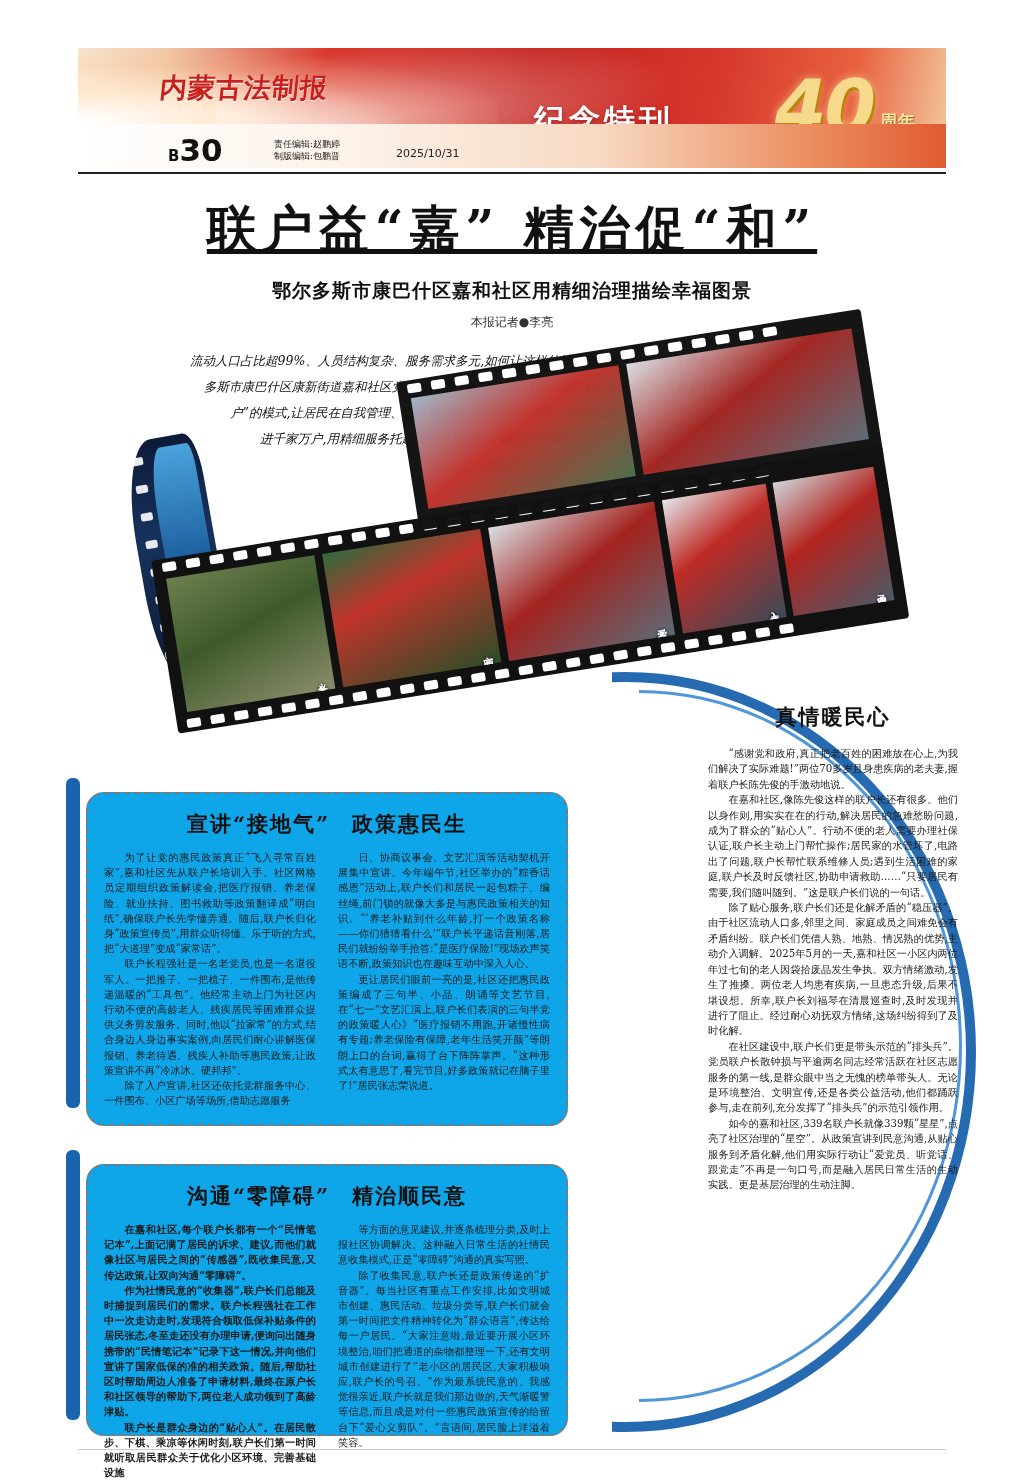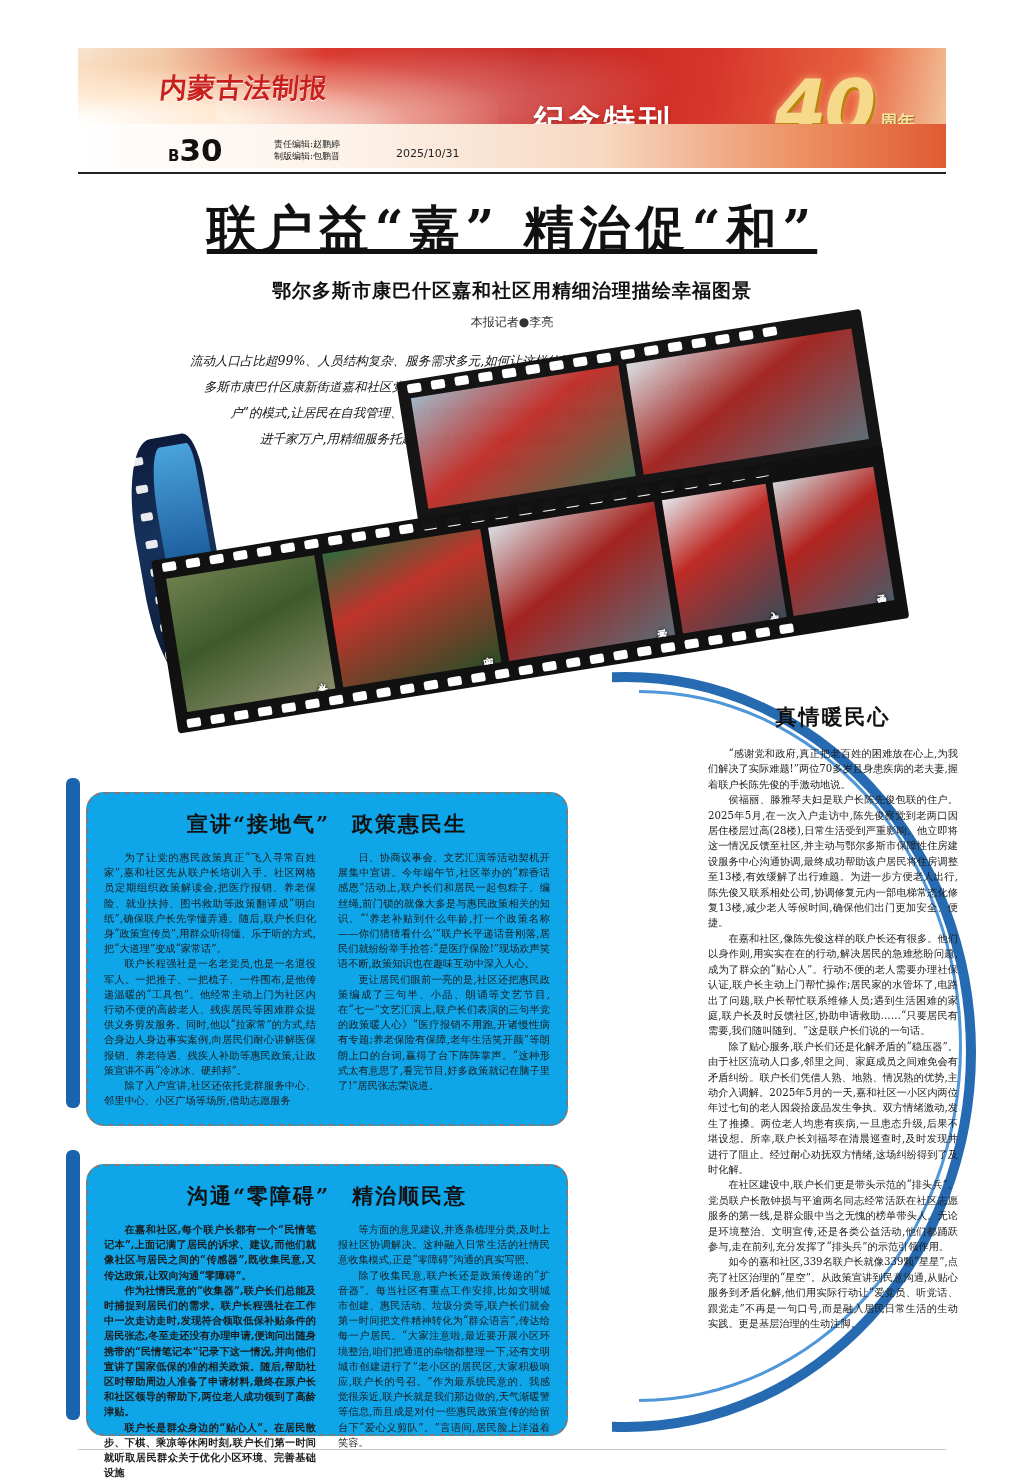--- a/index.html
+++ b/index.html
@@ -363,21 +363,21 @@
 
   <div class="box-accent" style="left:66px;top:778px;width:14px;height:330px;border-radius:6px;"></div>
   <div class="box" style="left:86px;top:792px;width:478px;height:330px;">
     <h2 style="margin-top:16px;">
       <span>宣讲“接地气”</span><span class="sp"></span><span>政策惠民生</span>
     </h2>
     <div style="display:flex;gap:22px;padding:12px 16px 0 16px;">
       <div class="col1" style="width:218px;">
         <p>为了让党的惠民政策真正“飞入寻常百姓家”,嘉和社区先从联户长培训入手。社区网格员定期组织政策解读会,把医疗报销、养老保险、就业扶持、图书救助等政策翻译成“明白纸”,确保联户长先学懂弄通。随后,联户长归化身“政策宣传员”,用群众听得懂、乐于听的方式,把“大道理”变成“家常话”。</p>
         <p>联户长程强社是一名老党员,也是一名退役军人。一把推子、一把梳子、一件围布,是他传递温暖的“工具包”。他经常主动上门为社区内行动不便的高龄老人、残疾居民等困难群众提供义务剪发服务。同时,他以“拉家常”的方式,结合身边人身边事实案例,向居民们耐心讲解医保报销、养老待遇、残疾人补助等惠民政策,让政策宣讲不再“冷冰冰、硬邦邦”。</p>
-        <p>除了入户宣讲,社区还依托党群服务中心、邻里中心、小区广场等场所,借助志愿服务</p>
+        <p>除了入户宣讲,社区还依托党群服务中心、一件围布、小区广场等场所,借助志愿服务</p>
       </div>
       <div class="col1" style="width:218px;">
         <p>日、协商议事会、文艺汇演等活动契机开展集中宣讲。今年端午节,社区举办的“粽香话感恩”活动上,联户长们和居民一起包粽子、编丝绳,前门锁的就像大多是与惠民政策相关的知识。“‘养老补贴到什么年龄,打一个政策名称——你们猜猜看什么’”联户长平递话音刚落,居民们就纷纷举手抢答:“是医疗保险!”现场欢声笑语不断,政策知识也在趣味互动中深入人心。</p>
         <p>更让居民们眼前一亮的是,社区还把惠民政策编成了三句半、小品、朗诵等文艺节目,在“七一”文艺汇演上,联户长们表演的三句半党的政策暖人心》“医疗报销不用跑,开诸慢性病有专题;养老保险有保障,老年生活笑开颜”等朗朗上口的台词,赢得了台下阵阵掌声。“这种形式太有意思了,看完节目,好多政策就记在脑子里了!”居民张志荣说道。</p>
       </div>
     </div>
   </div>
 
   <div class="box-accent" style="left:66px;top:1150px;width:14px;height:270px;border-radius:6px;"></div>
   <div class="box" style="left:86px;top:1164px;width:478px;height:268px;">
@@ -394,21 +394,20 @@
         <p>等方面的意见建议,并逐条梳理分类,及时上报社区协调解决。这种融入日常生活的社情民意收集模式,正是“零障碍”沟通的真实写照。</p>
         <p>除了收集民意,联户长还是政策传递的“扩音器”。每当社区有重点工作安排,比如文明城市创建、惠民活动、垃圾分类等,联户长们就会第一时间把文件精神转化为“群众语言”,传达给每一户居民。“大家注意啦,最近要开展小区环境整治,咱们把通道的杂物都整理一下,还有文明城市创建进行了”老小区的居民区,大家积极响应,联户长的号召。”作为最系统民意的、我感觉很亲近,联户长就是我们那边做的,天气渐暖警等信息,而且成是对付一些惠民政策宣传的给留台下“爱心义剪队”。”言语间,居民脸上洋溢着笑容。</p>
       </div>
     </div>
   </div>
 
   <div class="rbox">
     <h2>真情暖民心</h2>
     <div class="rtext">
       <p>“感谢党和政府,真正把老百姓的困难放在心上,为我们解决了实际难题!”两位70多岁且身患疾病的老夫妻,握着联户长陈先俊的手激动地说。</p>
-      <p>侯福丽、滕雅琴夫妇是联户长陈先俊包联的住户。2025年5月,在一次入户走访中,陈先俊察觉到老两口因居住楼层过高(28楼),日常生活受到严重影响。他立即将这一情况反馈至社区,并主动与鄂尔多斯市保障性住房建设服务中心沟通协调,最终成功帮助该户居民将住房调整至13楼,有效缓解了出行难题。为进一步方便老人出行,陈先俊又联系相处公司,协调修复元内一部电梯常态化修复13楼,减少老人等候时间,确保他们出门更加安全、便捷。</p>
       <p>在嘉和社区,像陈先俊这样的联户长还有很多。他们以身作则,用实实在在的行动,解决居民的急难愁盼问题,成为了群众的“贴心人”。行动不便的老人需要办理社保认证,联户长主动上门帮忙操作;居民家的水管坏了,电路出了问题,联户长帮忙联系维修人员;遇到生活困难的家庭,联户长及时反馈社区,协助申请救助……“只要居民有需要,我们随叫随到。”这是联户长们说的一句话。</p>
       <p>除了贴心服务,联户长们还是化解矛盾的“稳压器”。由于社区流动人口多,邻里之间、家庭成员之间难免会有矛盾纠纷。联户长们凭借人熟、地熟、情况熟的优势,主动介入调解。2025年5月的一天,嘉和社区一小区内两位年过七旬的老人因袋拾废品发生争执。双方情绪激动,发生了推搡。两位老人均患有疾病,一旦患态升级,后果不堪设想。所幸,联户长刘福琴在清晨巡查时,及时发现并进行了阻止。经过耐心劝抚双方情绪,这场纠纷得到了及时化解。</p>
       <p>在社区建设中,联户长们更是带头示范的“排头兵”。党员联户长散钟损与平逾两名同志经常活跃在社区志愿服务的第一线,是群众眼中当之无愧的榜单带头人。无论是环境整治、文明宣传,还是各类公益活动,他们都踊跃参与,走在前列,充分发挥了“排头兵”的示范引领作用。</p>
       <p>如今的嘉和社区,339名联户长就像339颗“星星”,点亮了社区治理的“星空”。从政策宣讲到民意沟通,从贴心服务到矛盾化解,他们用实际行动让“爱党员、听党话、跟党走”不再是一句口号,而是融入居民日常生活的生动实践。更是基层治理的生动注脚。</p>
     </div>
   </div>
 
   <div class="footer-rule"></div>
 </div>
 

